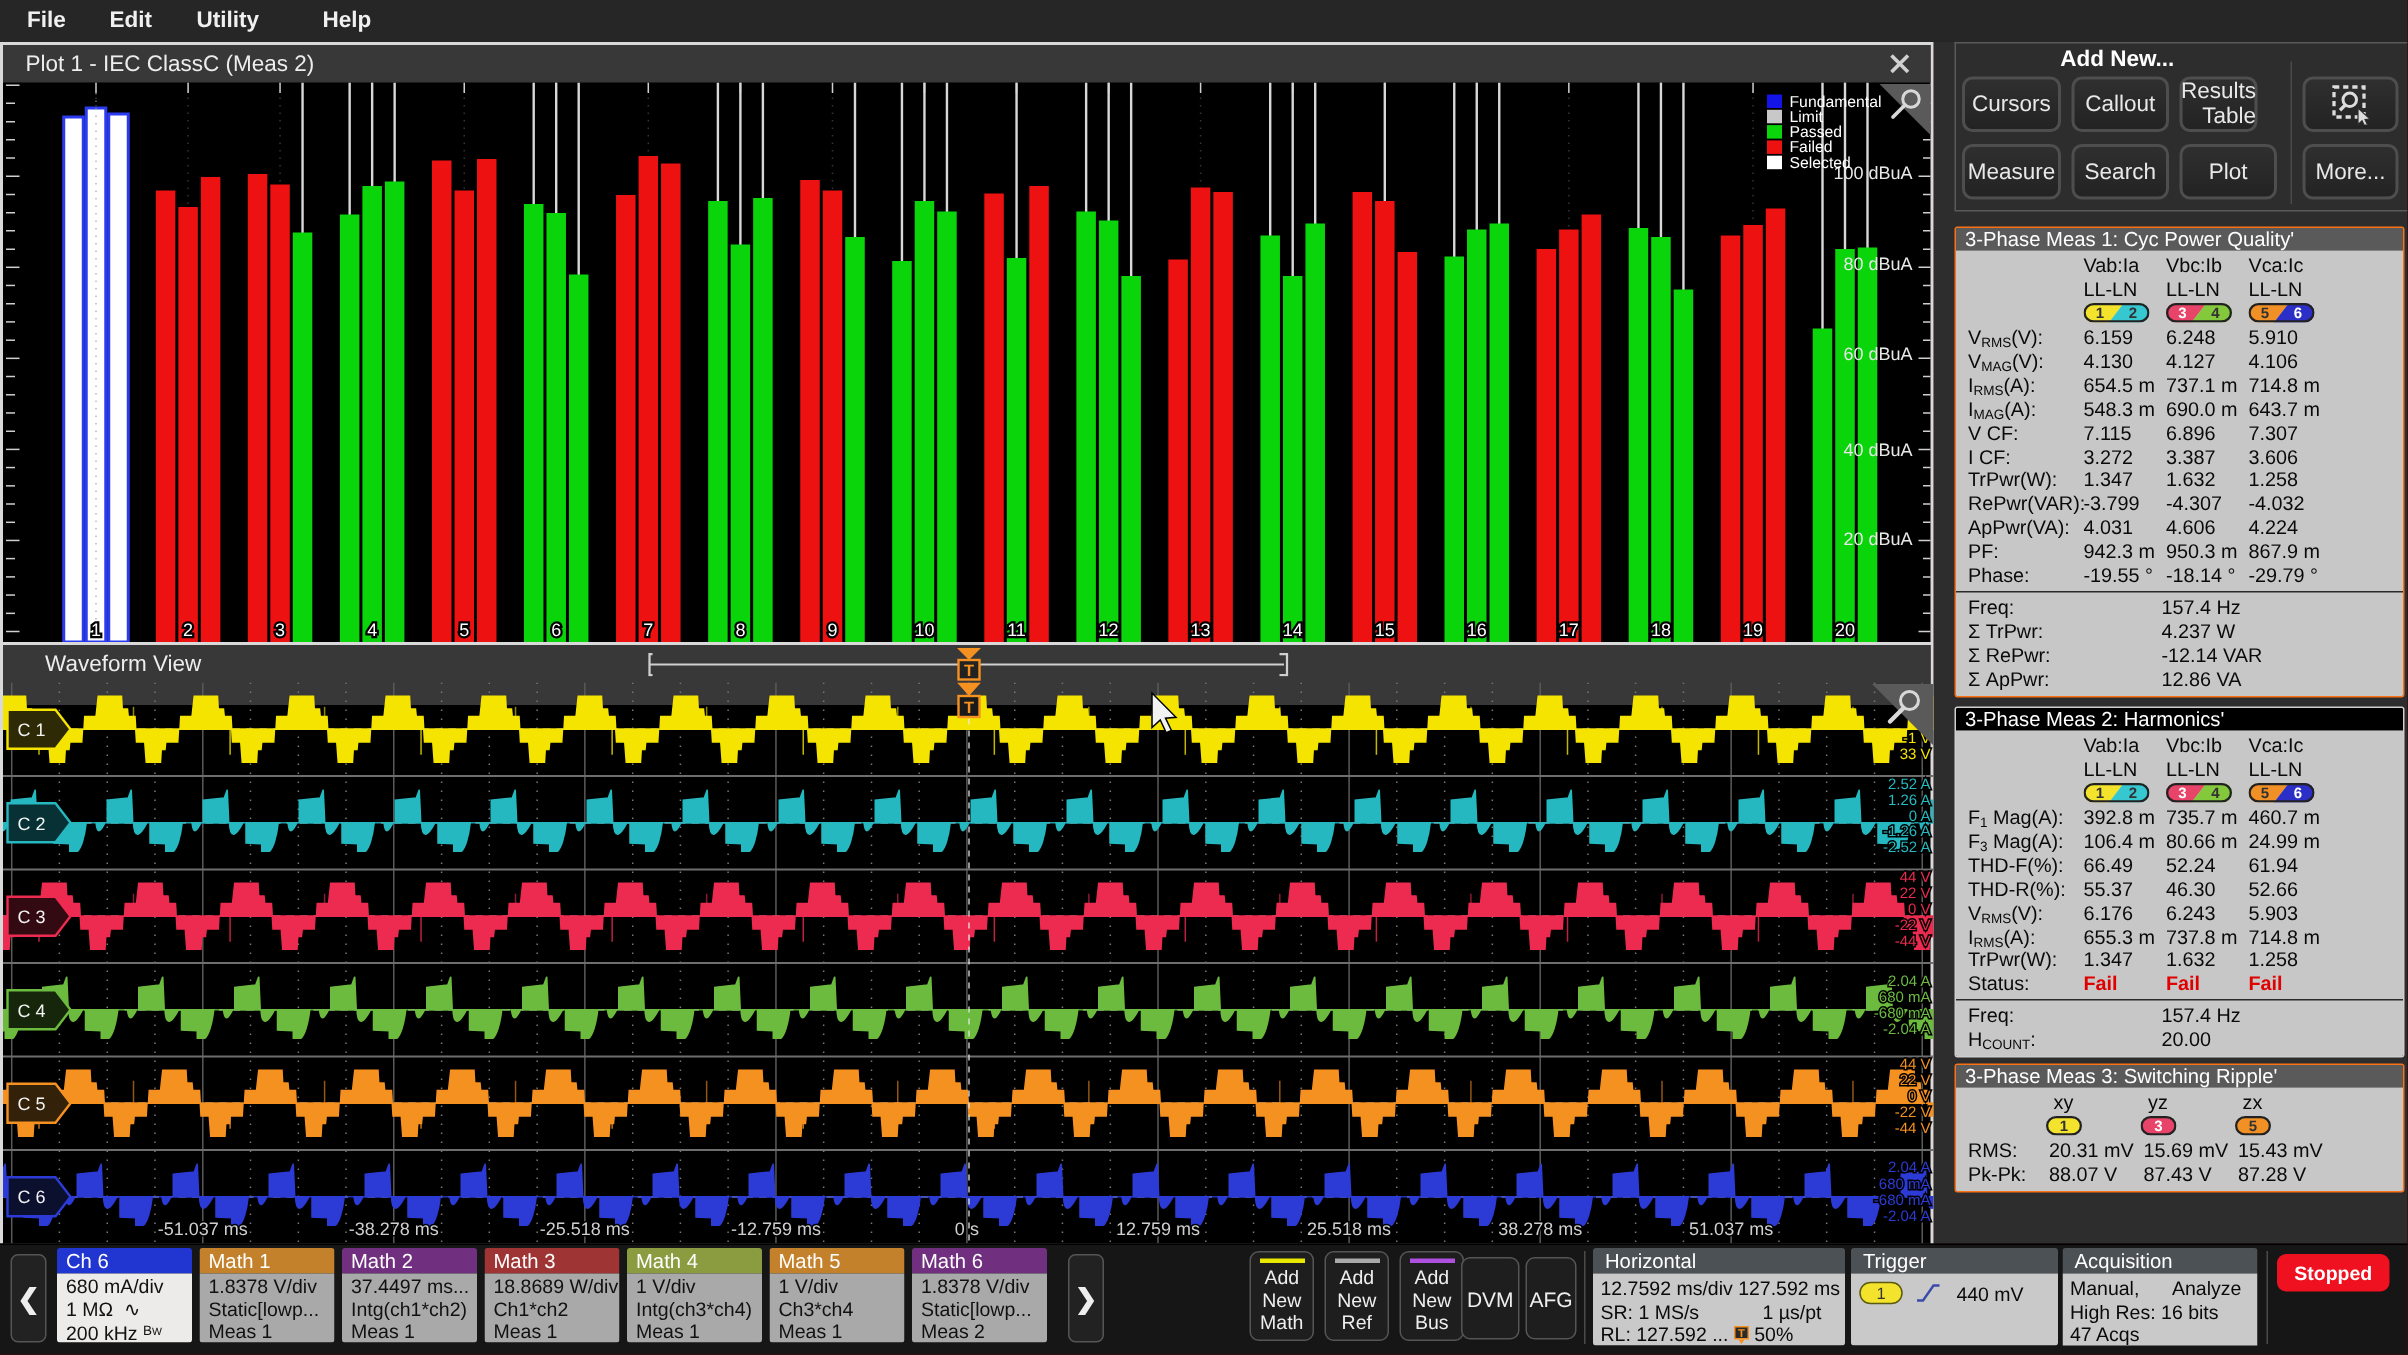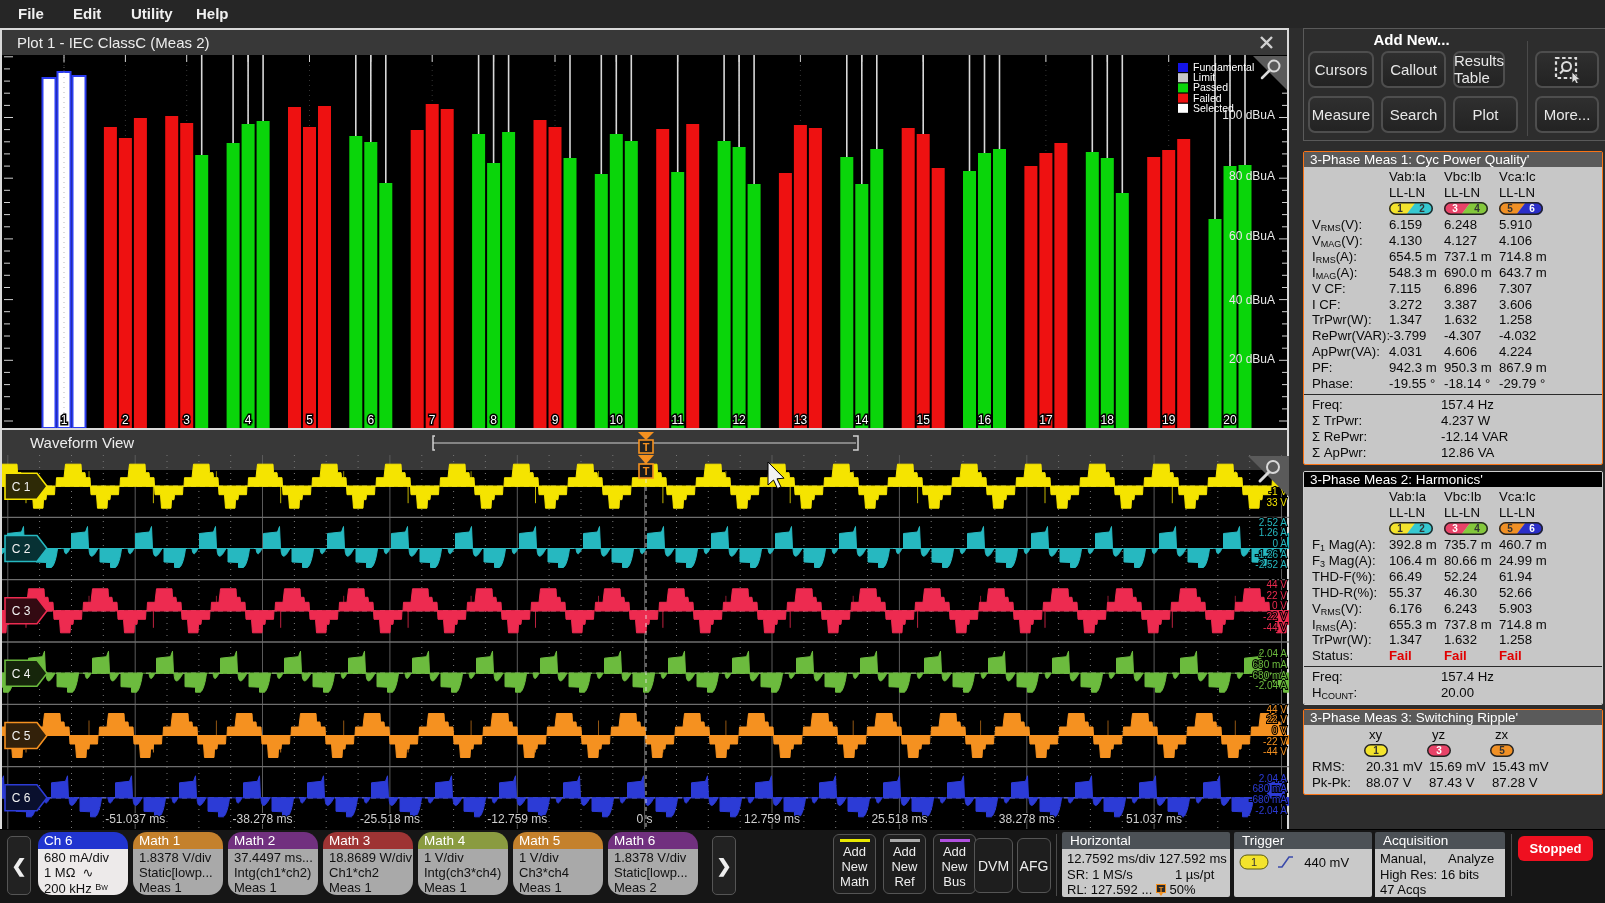--- a/index.html
+++ b/index.html
@@ -8,45 +8,45 @@
 #menubar{left:0;top:0;width:1605px;height:28px;background:#262626;color:#f0f0f0;font-size:15px;font-weight:bold}
 #menubar span{position:absolute;top:5px}
 #plotpanel{left:0;top:28px;width:1289px;height:402px;background:#000;border:2px solid #d9d9d9}
 #plot-title{position:absolute;left:0;top:0;width:100%;height:25px;background:#383838;color:#ededed;
 font-size:15px;line-height:25px;padding-left:15px}
 #wavepanel{left:0;top:430px;width:1289px;height:400px;background:#000;border-left:2px solid #d9d9d9;border-right:2px solid #d9d9d9;border-bottom:1px solid #777}
 #wave-title{position:absolute;left:0;top:0;width:100%;height:40px;background:#383838;color:#ededed;font-size:15px;line-height:25px;padding-left:28px}
 #sidebar{left:1289px;top:28px;width:316px;height:801px;background:#2d2d2d}
 #bottombar{left:0;top:829px;width:1605px;height:74px;background:#161616;border-top:1px solid #000}
 .sbtn{position:absolute;background:linear-gradient(#2f2f2f,#232323);border:2px solid #4e4e4e;border-radius:7px;
-color:#e8e8e8;font-size:15px;display:flex;align-items:center;justify-content:center;text-align:left;line-height:17px}
+color:#e8e8e8;font-size:15px;display:flex;align-items:center;justify-content:center;text-align:right;line-height:17px}
 .mbadge{position:absolute;left:1303px;width:300px;border:1px solid #f97316;border-radius:2px;overflow:hidden}
 .mhead{height:15px;background:#5a5a5a;color:#fff;font-size:13.5px;line-height:15px;padding-left:6px}
 .mbody{background:#c7c7c7;color:#0a0a0a;font-size:13.2px}
 .mrow{position:relative;height:15.95px;line-height:15.95px;white-space:nowrap}
 .c0{position:absolute;left:8px}.c1{position:absolute;left:85px}.c2{position:absolute;left:140px}.c3{position:absolute;left:195px}
 sub{font-size:9px;vertical-align:-2px}
-.badge{position:absolute;top:3px;width:90px;height:63px;border-radius:14px;overflow:hidden;font-size:13px}
+.badge{position:absolute;top:3px;width:90px;height:63px;border-radius:2px;overflow:hidden;font-size:13px}
 .bhead{height:17px;color:#fff;font-size:13.5px;line-height:17px;padding-left:6px}
 .bbody{height:46px;background:#a9a9a9;color:#111;padding:1px 0 0 6px;line-height:15px}
 .panel{position:absolute;top:3px;border-radius:2px;overflow:hidden;font-size:13.5px}
 .phead{height:17px;background:#4c5156;color:#fff;line-height:17px;padding-left:8px}
 .pbody{background:#c9c9c9;color:#0a0a0a;padding:2px 0 0 5px;line-height:15.6px;font-size:13px;white-space:nowrap}
 .addbtn{position:absolute;top:834px;width:43px;height:60px;background:#1e1e1e;border:1px solid #555;border-radius:6px;
 color:#eee;font-size:13px;text-align:center;line-height:15px;padding-top:9px}
 .addbtn i{position:absolute;left:6px;top:4px;width:30px;height:2.5px;font-style:normal}
 .sq{position:absolute;top:838px;height:55px;background:#1e1e1e;border:1px solid #555;border-radius:6px;color:#eee;
 font-size:14px;display:flex;align-items:center;justify-content:center}
 </style></head><body>
 <div id="app">
 <div id="menubar" class="abs">
       <span style="left:18px">File</span>
       <span style="left:73px">Edit</span>
       <span style="left:131px">Utility</span>
-      <span style="left:196px">Help</span>
+      <span style="left:215px">Help</span>
     </div>
 <div id="sidebar" class="abs"></div>
 <div id="plotpanel" class="abs">
       <div id="plot-title">Plot 1 - IEC ClassC (Meas 2)<svg width="16" height="16" style="position:absolute;right:12px;top:5px">
           <path d="M2,2 L13,13 M13,2 L2,13" stroke="#d0d0d0" stroke-width="2.4"></path>
         </svg></div>
 <svg class="abs" style="left:0;top:25px" width="1285" height="373" viewBox="0 55 1285 373">
         <line x1="62.0" y1="55" x2="62.0" y2="428" stroke="#353535" stroke-width="1" stroke-dasharray="1 4"></line>
 <line x1="123.4" y1="55" x2="123.4" y2="428" stroke="#353535" stroke-width="1" stroke-dasharray="1 4"></line>
 <line x1="184.7" y1="55" x2="184.7" y2="428" stroke="#353535" stroke-width="1" stroke-dasharray="1 4"></line>

